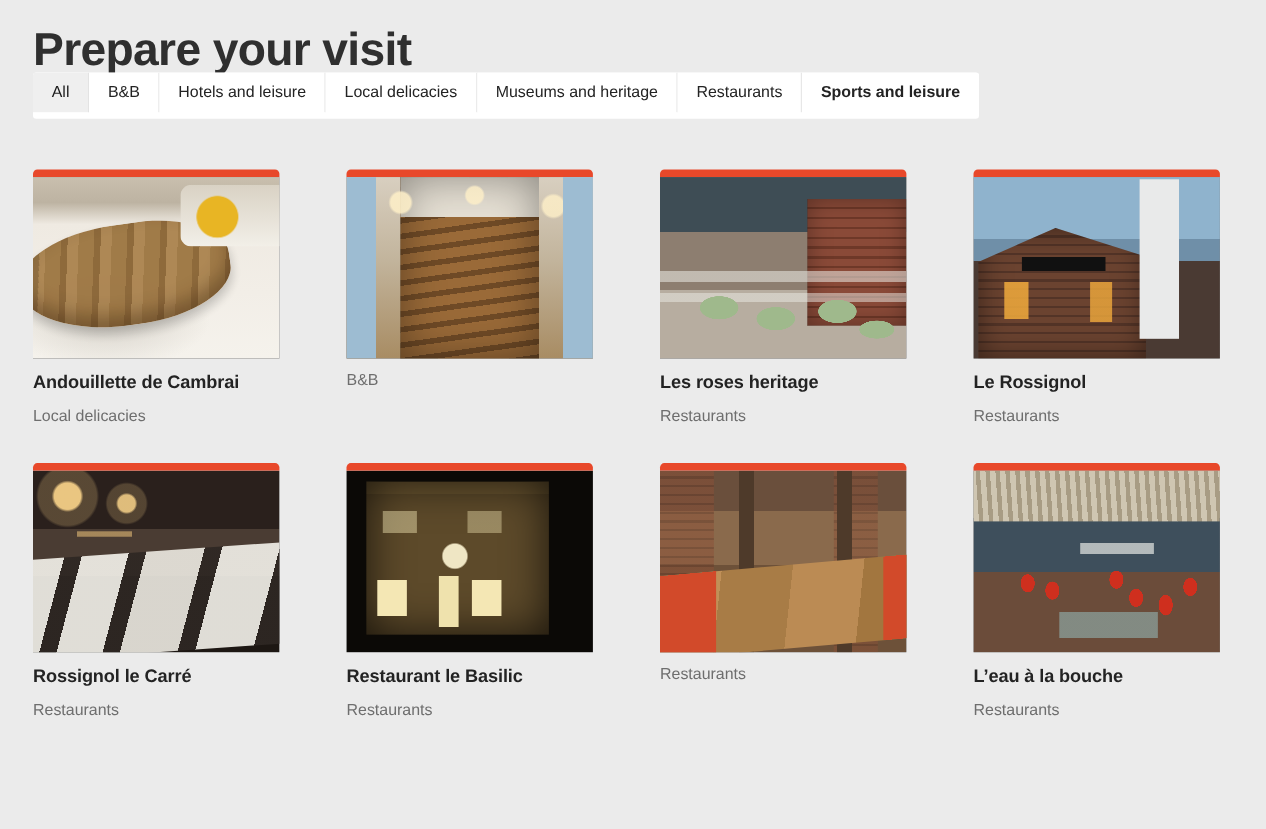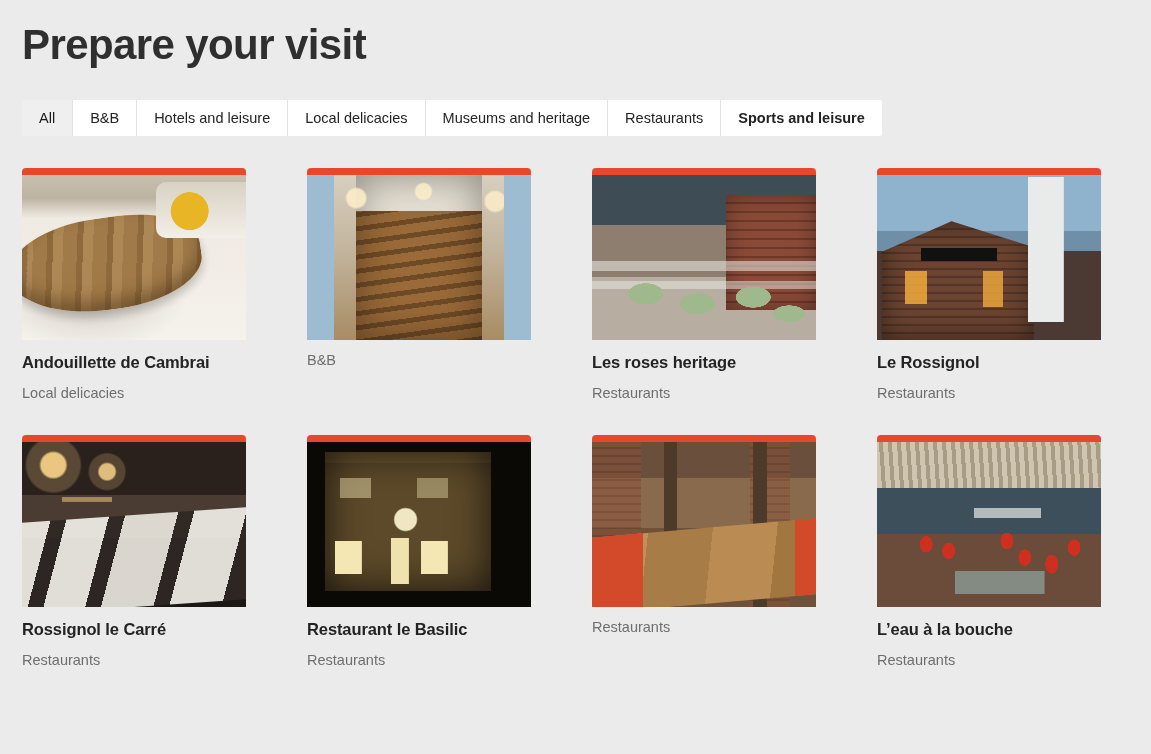--- a/index.html
+++ b/index.html
@@ -13,43 +13,42 @@
   body {
     background: #ebebeb;
     font-family: "Liberation Sans", sans-serif;
     -webkit-font-smoothing: antialiased;
   }
 
   .page {
     width: 1151px;
     height: 754px;
     position: relative;
-    padding: 0 22px;
+    padding: 0 30px;
   }
 
   
   .page-title {
     font-size: 42px;
     font-weight: bold;
     color: #2f2f2f;
     letter-spacing: -0.6px;
     line-height: 1;
     padding-top: 24px;
     padding-bottom: 0;
   }
 
   
   .tabbar {
-    margin-top: 34px;
     display: inline-flex;
     background: #ffffff;
     border-radius: 3px;
     overflow: hidden;
     box-shadow: 0 0 0 0 rgba(0,0,0,0);
-    height: 36px;
+    height: 42px;
   }
 
   .tab {
     display: flex;
     align-items: center;
     justify-content: center;
     height: 36px;
     padding: 0 17px;
     font-size: 14.5px;
     color: #232323;
@@ -62,21 +61,21 @@
 
   .tab:last-child { border-right: none; font-weight: bold; }
 
   .tab.is-active {
     background: #efefef;
     color: #1a1a1a;
   }
 
   
   .grid {
-    margin-top: 32px;
+    margin-top: 46px;
     display: grid;
     grid-template-columns: repeat(4, 224px);
     column-gap: 61px;
     row-gap: 33px;
   }
 
   .card {
     width: 224px;
     cursor: pointer;
   }

